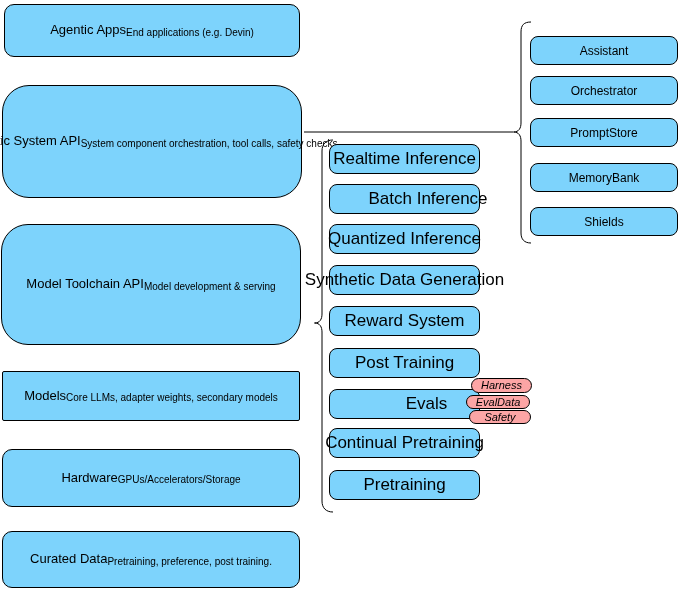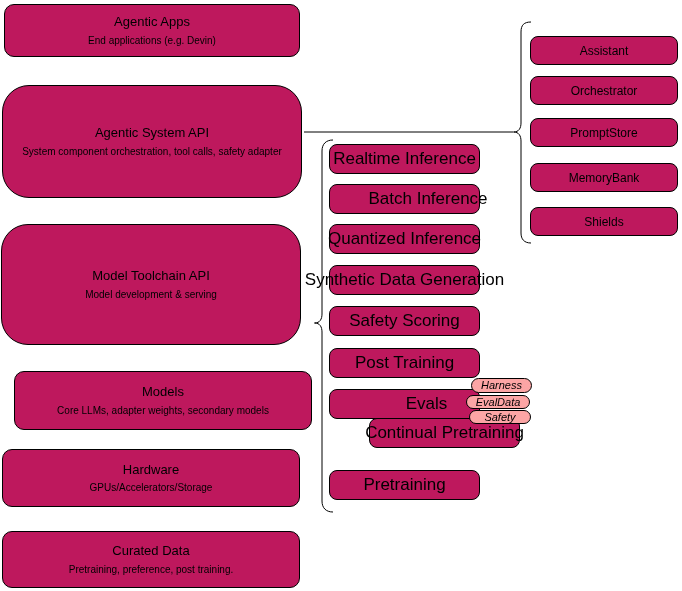--- a/index.html
+++ b/index.html
@@ -17,63 +17,62 @@
     overflow: hidden;
   }
   .wires {
     position: absolute;
     left: 0; top: 0;
     width: 682px; height: 591px;
   }
   .box {
     position: absolute;
     box-sizing: border-box;
-    background: #be185d;
+    background: #7dd3fc;
     border: 1px solid #000000;
     display: flex;
-    flex-direction: column;
     align-items: center;
     justify-content: center;
     text-align: center;
   }
   .box .title {
     font-size: 13px;
     line-height: 1.25;
     white-space: nowrap;
   }
   .box .subtitle {
     font-size: 10px;
     line-height: 1.3;
     margin-top: 3px;
     white-space: nowrap;
   }
   
   .lb0 { left: 4px;  top: 4px;   width: 296px; height: 53px;  border-radius: 10px; }
   .lb1 { left: 2px;  top: 85px;  width: 300px; height: 113px; border-radius: 27px; }
   .lb2 { left: 1px;  top: 224px; width: 300px; height: 121px; border-radius: 27px; }
-  .lb3 { left: 2px;  top: 371px; width: 298px; height: 59px;  border-radius: 10px; margin-left: 12px; }
+  .lb3 { left: 2px;  top: 371px; width: 298px; height: 50px;  border-radius: 2px; }
   .lb4 { left: 2px;  top: 449px; width: 298px; height: 58px;  border-radius: 10px; }
   .lb5 { left: 2px;  top: 531px; width: 298px; height: 57px;  border-radius: 10px; }
   
   .mbox {
     left: 329px;
     width: 151px;
     height: 30px;
     border-radius: 8px;
     font-size: 17px;
     white-space: nowrap;
   }
   .mb0 { top: 144px; }
   .mb1 { top: 184px; padding-left: 47px; }
   .mb2 { top: 224px; }
   .mb3 { top: 265px; }
   .mb4 { top: 306px; }
   .mb5 { top: 348px; }
   .mb6 { top: 389px; padding-left: 44px; }
-  .mb7 { top: 418px; margin-left: 40px; }
+  .mb7 { top: 428px; }
   .mb8 { top: 470px; }
   
   .pill {
     position: absolute;
     box-sizing: border-box;
     background: #fca5a5;
     border: 1px solid #000000;
     border-radius: 999px;
     font-size: 11px;
     line-height: 1;
@@ -115,21 +114,21 @@
 
     <path d="M 531 22 C 524 22 521 25 521 32 L 521 123 C 521 128 519 132 513.5 132 C 519 132 521 136 521 141 L 521 233 C 521 239 524 243 531 243" fill="none" stroke="#000000" stroke-width="1"></path>
   </svg>
 
   <div class="box lb0">
     <div class="title">Agentic Apps</div>
     <div class="subtitle">End applications (e.g. Devin)</div>
   </div>
   <div class="box lb1">
     <div class="title">Agentic System API</div>
-    <div class="subtitle">System component orchestration, tool calls, safety adapter</div>
+    <div class="subtitle">System component orchestration, tool calls, safety checks</div>
   </div>
   <div class="box lb2">
     <div class="title">Model Toolchain API</div>
     <div class="subtitle">Model development &amp; serving</div>
   </div>
   <div class="box lb3">
     <div class="title">Models</div>
     <div class="subtitle">Core LLMs, adapter weights, secondary models</div>
   </div>
   <div class="box lb4">
@@ -138,21 +137,21 @@
   </div>
   <div class="box lb5">
     <div class="title">Curated Data</div>
     <div class="subtitle">Pretraining, preference, post training.</div>
   </div>
 
   <div class="box mbox mb0">Realtime Inference</div>
   <div class="box mbox mb1">Batch Inference</div>
   <div class="box mbox mb2">Quantized Inference</div>
   <div class="box mbox mb3">Synthetic Data Generation</div>
-  <div class="box mbox mb4">Safety Scoring</div>
+  <div class="box mbox mb4">Reward System</div>
   <div class="box mbox mb5">Post Training</div>
   <div class="box mbox mb6">Evals</div>
   <div class="box mbox mb7">Continual Pretraining</div>
   <div class="box mbox mb8">Pretraining</div>
 
   <div class="pill pl0">Harness</div>
   <div class="pill pl1">EvalData</div>
   <div class="pill pl2">Safety</div>
 
   <div class="box rbox rb0">Assistant</div>

